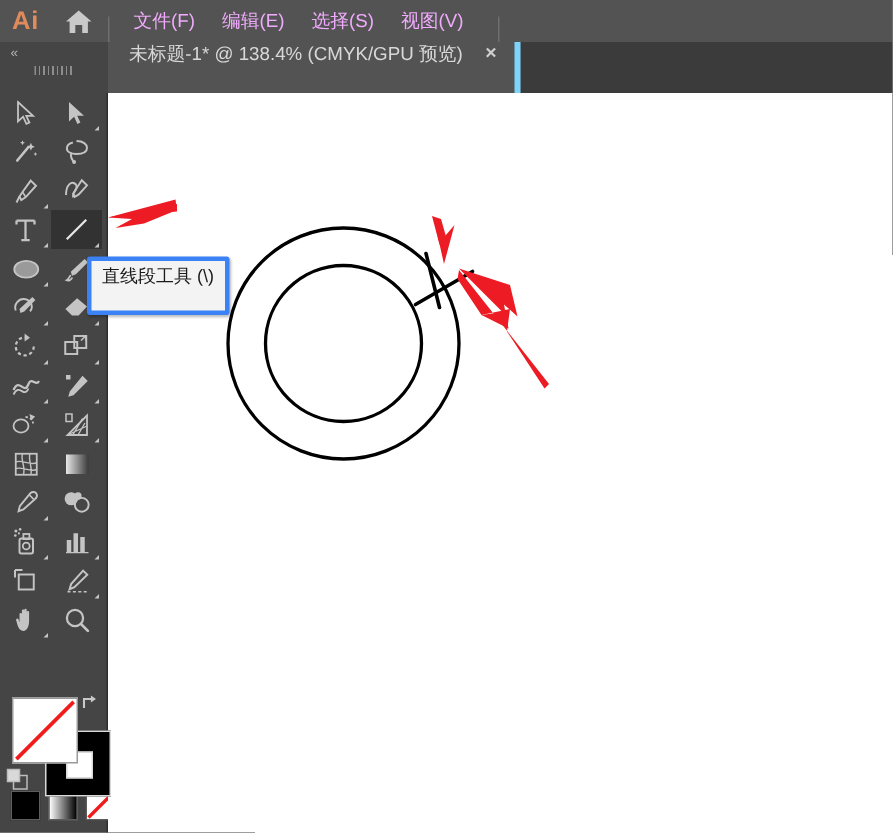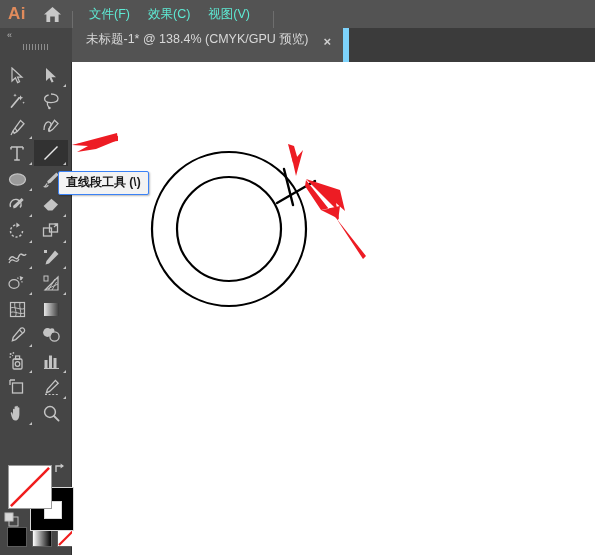--- a/index.html
+++ b/index.html
@@ -25,21 +25,21 @@
   }
   .home-btn {
     width: 36px; height: 28px;
     display: flex; align-items: center; justify-content: center;
   }
   .menu-sep {
     width: 1px; height: 17px; background: #6e6e6e; margin: 0 7px 0 2px;
   }
   .menu-items { display: flex; align-items: center; height: 28px; }
   .menu-item {
-    color: #5eead4; font-size: 12.5px;
+    color: #f0abfc; font-size: 12.5px;
     padding: 5px 9px; white-space: nowrap; cursor: default;
   }
   .menu-sep-right {
     width: 1px; height: 17px; background: #6e6e6e; margin-left: 14px;
   }
 
   
   .tabbar {
     position: absolute; left: 0; top: 28px; width: 595px; height: 34px;
     background: #3b3b3b;
@@ -55,23 +55,23 @@
   }
   .tool-grip {
     position: absolute; left: 23px; top: 16px;
     width: 27px; height: 6px;
     background: repeating-linear-gradient(to right,
       #8d8d8d 0px, #8d8d8d 1px, transparent 1px, transparent 3px);
   }
   .doc-tab {
     position: absolute; left: 72px; top: 0; height: 34px;
     background: #535353;
-    display: flex; align-items: flex-end;
+    display: flex; align-items: flex-start;
     padding: 0 0 14px 14px;
-    border-right: 6px solid #7dd3fc;
+    border-right: 4px solid #7dd3fc;
   }
   .doc-tab-title {
     color: #d8d8d8; font-size: 12.5px; white-space: nowrap;
   }
   .doc-tab-close {
     color: #cfcfcf; font-size: 13px; font-weight: bold;
     margin: 0 12px 0 15px; cursor: pointer; line-height: 1;
   }
 
   
@@ -153,28 +153,27 @@
     width: 523px; height: 493px;
     background: #ffffff;
     overflow: hidden;
   }
   .canvas svg { display: block; }
 
   
   .tooltip {
     position: absolute; left: 58px; top: 171px;
     background: #f3f3f3;
-    border: 1px solid #3b82f6;
+    border: 3px solid #3b82f6;
     border-radius: 2px;
-    padding: 2px 7px 3px 7px;
+    padding: 2px 7px 14px 7px;
     color: #1a1a1a; font-size: 12px;
     white-space: nowrap;
     box-shadow: 1px 1px 2px rgba(0,0,0,0.28);
     z-index: 60;
-    font-weight: bold;
   }
 
   
   .annotations {
     position: absolute; left: 0; top: 0;
     width: 595px; height: 555px;
     pointer-events: none;
     z-index: 50;
   }
 </style>
@@ -186,21 +185,22 @@
   <div class="menubar">
     <div class="ai-logo">Ai</div>
     <div class="home-btn">
       <svg width="19" height="17" viewBox="0 0 19 17">
         <path d="M9.5 1 L18 8.4 L15.6 8.4 L15.6 16 L11.8 16 L11.8 10.6 L7.2 10.6 L7.2 16 L3.4 16 L3.4 8.4 L1 8.4 Z" fill="#c9c9c9"></path>
       </svg>
     </div>
     <div class="menu-sep"></div>
     <div class="menu-items" id="menu-items">
         <div class="menu-item">文件(F)</div>
-        <div class="menu-item">效果(C)</div>
+        <div class="menu-item">编辑(E)</div>
+        <div class="menu-item">选择(S)</div>
         <div class="menu-item">视图(V)</div>
       </div>
     <div class="menu-sep-right"></div>
   </div>
 
   <div class="tabbar">
     <div class="tabbar-left">
       <div class="collapse-arrows">«</div>
       <div class="tool-grip"></div>
     </div>

